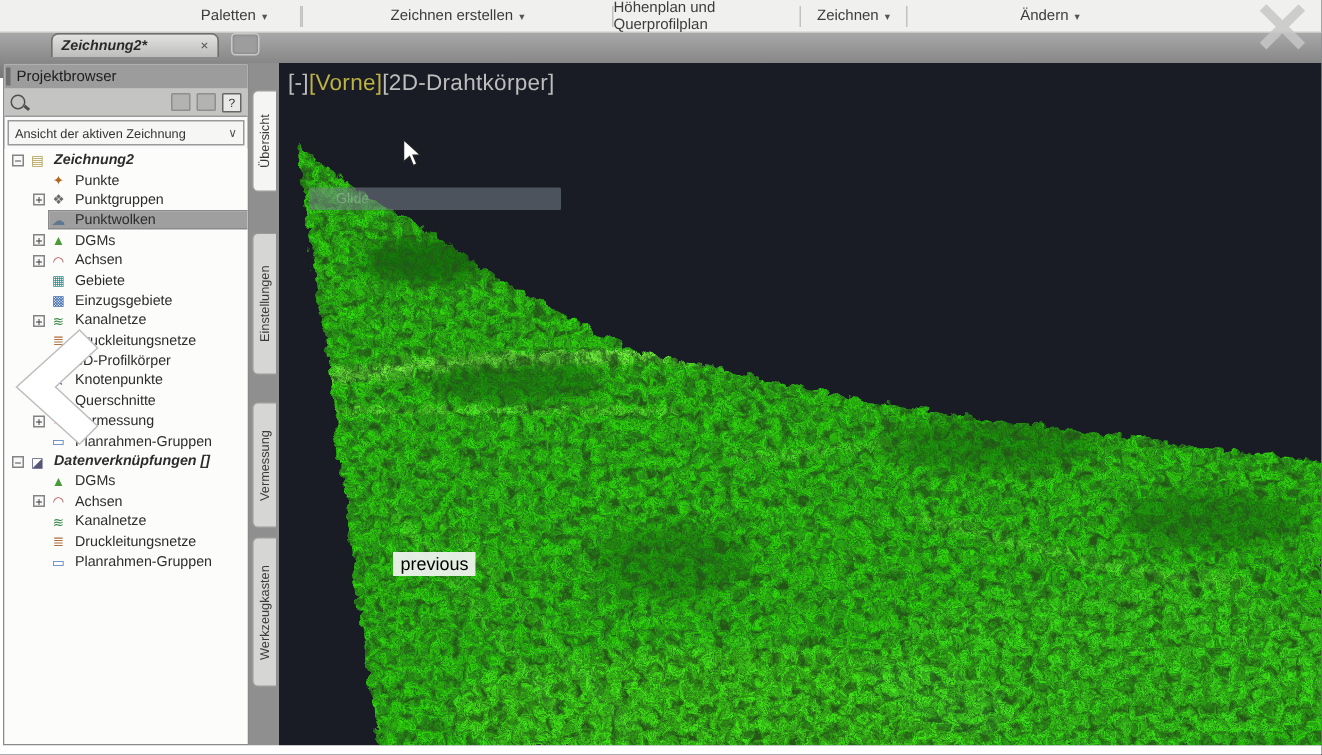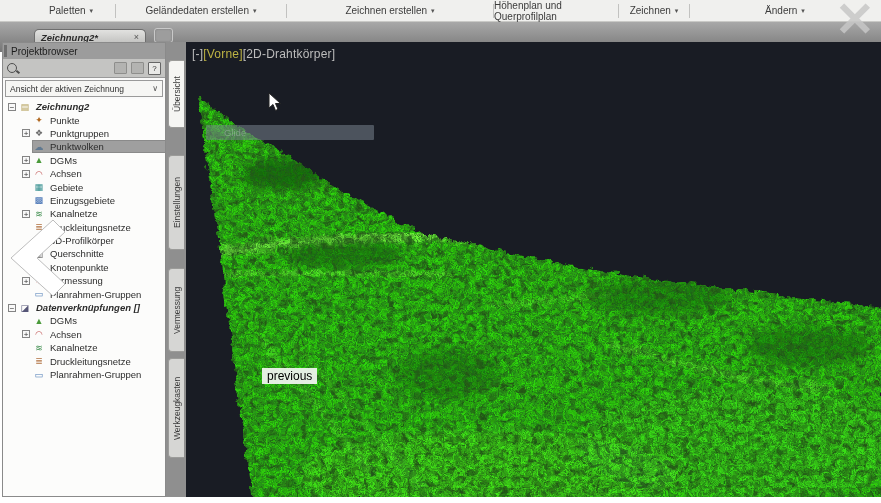--- a/index.html
+++ b/index.html
@@ -7,21 +7,21 @@
        position:relative;overflow:hidden;-webkit-font-smoothing:antialiased;}
   
   .menu-bar{position:absolute;left:0;top:0;right:0;height:22px;background:#f0f0ee;
             border-bottom:1px solid #c9c9c6;display:flex;align-items:center;padding-left:26px;box-sizing:border-box;justify-content:center;}
   .menu-item{display:flex;align-items:center;justify-content:center;gap:4px;height:100%;
              font-size:10px;color:#3c3c3c;cursor:default;}
   .menu-item .caret{font-size:7px;color:#555;}
   .menu-divider{width:1px;height:14px;background:#c2c2c0;}
   
   .tab-bar{position:absolute;left:0;top:22px;right:0;height:30px;
-           background:linear-gradient(#a8a8a8,#767676);display:flex;align-items:center;}
+           background:linear-gradient(#a8a8a8,#767676);display:flex;align-items:flex-start;}
   .doc-tab{margin-left:34px;width:112px;height:16px;background:linear-gradient(#e2e2e0,#bdbdbb);
            border:1px solid #6e6e6e;border-bottom:none;border-radius:5px 5px 0 0;
            display:flex;align-items:center;justify-content:space-between;padding:0 6px;box-sizing:border-box;}
   .doc-tab .tab-label{font-size:9.5px;font-style:italic;font-weight:bold;color:#2a2a2a;white-space:nowrap;}
   .doc-tab .tab-close{font-size:9px;color:#555;line-height:9px;}
   .new-tab-btn{width:17px;height:13px;margin-left:8px;margin-bottom:3px;background:#9d9d9d;
                border:1px solid #c9c9c9;border-radius:3px;box-shadow:inset 0 0 2px #777;}
   
   .palette{position:absolute;left:2px;top:42px;width:164px;bottom:6px;background:#fafafa;
            border:1px solid #8a8a8a;box-sizing:border-box;display:flex;flex-direction:column;}
@@ -52,21 +52,21 @@
   .tree-row.selected .sel-wrap{background:#9f9f9f;outline:1px solid #8a8a8a;}
   .sel-wrap{display:flex;align-items:center;flex:1;min-width:0;}
   
   .side-strip{position:absolute;left:166px;top:42px;width:20px;bottom:6px;background:#8f8f8f;}
   .side-tab{width:16px;margin-left:2px;background:#d6d6d4;border:1px solid #9b9b99;border-left:none;
             border-radius:0 4px 4px 0;display:flex;align-items:center;justify-content:center;
             writing-mode:vertical-rl;transform:rotate(180deg);font-size:8.5px;color:#3a3a3a;box-sizing:border-box;}
   .side-tab.active{background:#f5f5f3;}
   
   .viewport{position:absolute;left:186px;top:42px;right:0;bottom:6px;background:#191c24;overflow:hidden;}
-  .vp-controls{position:absolute;left:6px;top:5px;font-size:12px;color:#bdbdbd;letter-spacing:.2px;z-index:5;}
+  .vp-controls{position:absolute;left:6px;top:5px;font-size:15px;color:#bdbdbd;letter-spacing:.2px;z-index:5;}
   .vp-controls .tok-view{color:#bdb344;}
   .faint-tooltip{position:absolute;left:20px;top:36px;width:168px;height:15px;
                  background:rgba(118,129,140,.55);border-radius:1px;display:flex;align-items:center;z-index:4;margin-top:47px;}
   .faint-tooltip span{margin-left:18px;font-size:9.5px;color:rgba(210,216,222,.35);}
   .prev-label{position:absolute;left:76px;top:326px;background:rgba(238,243,237,.95);color:#000;
               font-size:12px;padding:1px 5px;z-index:6;}
   .cursor{position:absolute;left:82px;top:50px;z-index:7;}
   
   .nav-chevron{position:absolute;left:3px;top:218px;z-index:20;}
   .video-close{position:absolute;right:6px;top:-8px;font-size:48px;font-weight:bold;color:#c7c7c7;
@@ -75,24 +75,20 @@
 </style>
 </head>
 <body>
 
 <div class="menu-bar" id="menu-bar">
     <div class="menu-item" style="width: 88px;">
       <span>Paletten</span>
       <span class="caret">▾</span>
     </div>
     <div class="menu-divider"></div>
-    <div class="menu-item" style="width: 170px;">
-      <span>Geländedaten erstellen</span>
-      <span class="caret">▾</span>
-    </div>
     <div class="menu-divider"></div>
     <div class="menu-item" style="width: 206px;">
       <span>Zeichnen erstellen</span>
       <span class="caret">▾</span>
     </div>
     <div class="menu-divider"></div>
     <div class="menu-item" style="width: 124px;">
       <span>Höhenplan und Querprofilplan</span>
     </div>
     <div class="menu-divider"></div>
@@ -205,29 +201,29 @@
       <div class="tree-row" style="padding-left: 19px;">
         <span class="exp-spacer"></span>
         <span class="sel-wrap">
           <span class="t-icon" style="color: rgb(138, 138, 138);">◧</span>
           <span class="t-label">3D-Profilkörper</span>
         </span>
       </div>
       <div class="tree-row" style="padding-left: 19px;">
         <span class="exp-spacer"></span>
         <span class="sel-wrap">
+          <span class="t-icon" style="color: rgb(122, 90, 160);">✕</span>
+          <span class="t-label">Knotenpunkte</span>
+        </span>
+      </div>
+      <div class="tree-row" style="padding-left: 19px;">
+        <span class="exp-spacer"></span>
+        <span class="sel-wrap">
           <span class="t-icon" style="color: rgb(96, 96, 96);">▥</span>
           <span class="t-label">Querschnitte</span>
-        </span>
-      </div>
-      <div class="tree-row" style="padding-left: 19px;">
-        <span class="exp-spacer"></span>
-        <span class="sel-wrap">
-          <span class="t-icon" style="color: rgb(122, 90, 160);">✕</span>
-          <span class="t-label">Knotenpunkte</span>
         </span>
       </div>
       <div class="tree-row" style="padding-left: 19px;">
         <span class="expander">+</span>
         <span class="sel-wrap">
           <span class="t-icon" style="color: rgb(192, 48, 48);">✶</span>
           <span class="t-label">Vermessung</span>
         </span>
       </div>
       <div class="tree-row" style="padding-left: 19px;">

